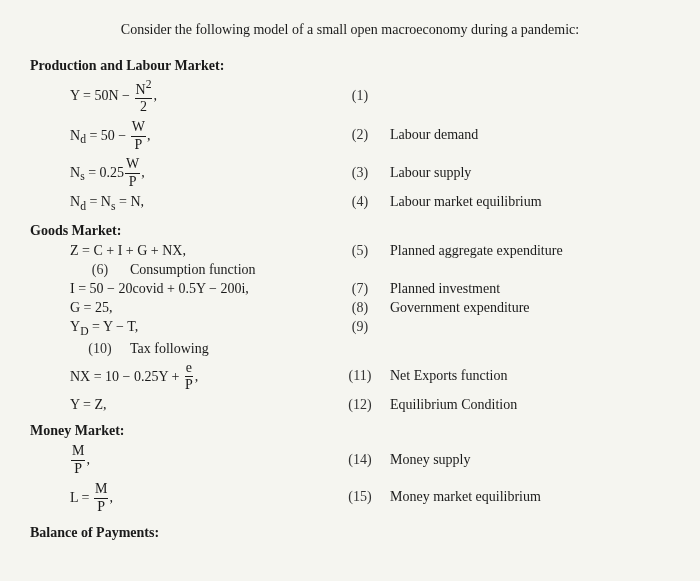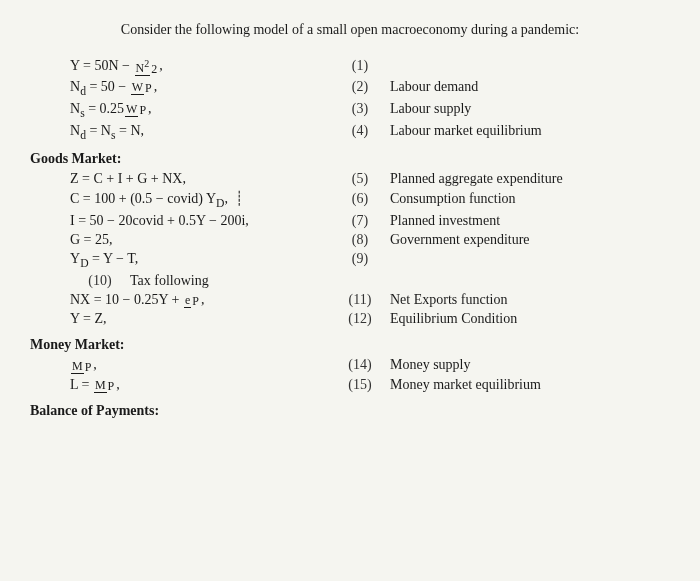--- a/index.html
+++ b/index.html
@@ -40,24 +40,24 @@
       text-align: center;
       font-size: 14px;
       color: #333;
     }
     .eq-label {
       font-size: 14px;
       color: #1a1a1a;
     }
     .frac {
       display: inline-flex;
-      flex-direction: row;
-      align-items: flex-end;
+      flex-direction: column;
+      align-items: center;
       vertical-align: middle;
-      font-size: 12px;
+      font-size: 14px;
       line-height: 1;
       margin: 0 1px;
     }
     .frac .num {
       border-bottom: 1px solid #1a1a1a;
       padding: 0 1px;
       line-height: 1.2;
     }
     .frac .den {
       padding: 0 1px;
@@ -65,20 +65,21 @@
     }
   </style>
 </head>
 <body>
 
 <div class="intro">Consider the following model of a small open macroeconomy during a pandemic:</div>
 
 <div>
 
   <div>
+    <div class="section-header">Production and Labour Market:</div>
     <div class="equation-row">
       <div class="eq-formula">
         Y = 50N − <span class="frac">
             <span class="num">N<sup>2</sup></span>
             <span class="den">2</span>
           </span>,
       </div>
       <div class="eq-number">(1)</div>
     </div>
     <div class="equation-row">
@@ -111,23 +112,20 @@
   </div>
 
   <div>
     <div class="section-header">Goods Market:</div>
     <div class="equation-row">
       <div class="eq-formula">Z = C + I + G + NX,</div>
       <div class="eq-number">(5)</div>
       <div class="eq-label">Planned aggregate expenditure</div>
     </div>
     <div class="equation-row">
-      <div class="eq-formula">
-        C = 100 + (0.5 − covid) Y<sub>D</sub>, &nbsp;┊
-      </div>
       <div class="eq-number">(6)</div>
       <div class="eq-label">Consumption function</div>
     </div>
     <div class="equation-row">
       <div class="eq-formula">
         I = 50 − 20covid + 0.5Y − 200i,
       </div>
       <div class="eq-number">(7)</div>
       <div class="eq-label">Planned investment</div>
     </div>

